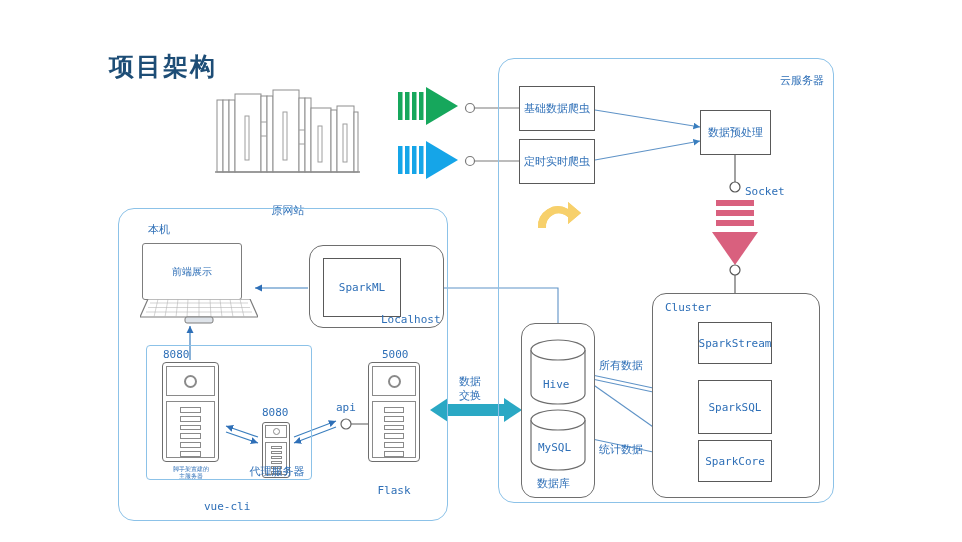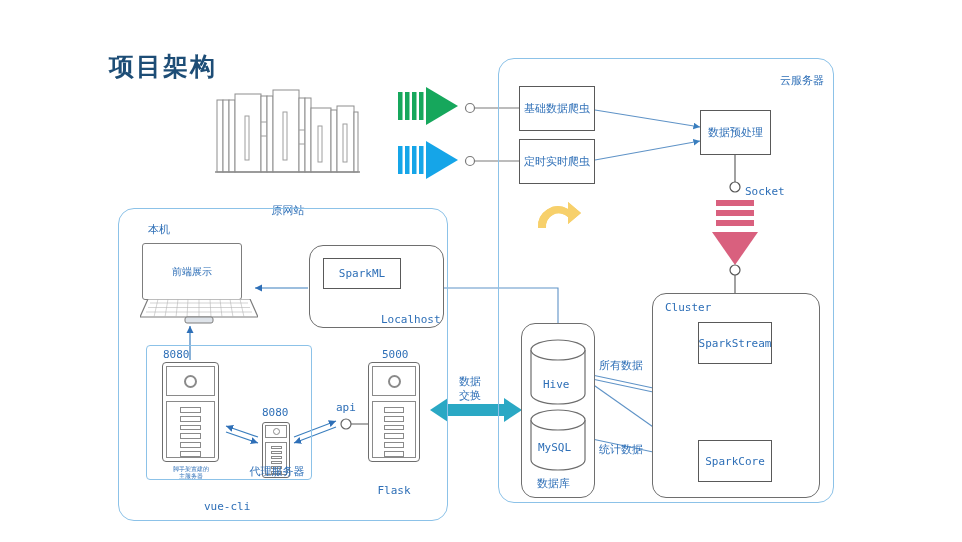--- a/index.html
+++ b/index.html
@@ -251,20 +251,21 @@
   <div class="nodebox" style="left:519px;top:86px;width:76px;height:45px;">基础数据爬虫</div>
   <div class="nodebox" style="left:519px;top:139px;width:76px;height:45px;">定时实时爬虫</div>
   <div class="nodebox" style="left:700px;top:110px;width:71px;height:45px;">数据预处理</div>
 
   <div class="lbl mono" style="left:745px;top:185px;">Socket</div>
 
   <div class="grey-box" style="left:652px;top:293px;width:168px;height:205px;"></div>
   <div class="lbl mono" style="left:665px;top:301px;">Cluster</div>
 
   <div class="nodebox mono" style="left:698px;top:322px;width:74px;height:42px;">SparkStream</div>
+  <div class="nodebox mono" style="left:698px;top:380px;width:74px;height:54px;">SparkSQL</div>
   <div class="nodebox mono" style="left:698px;top:440px;width:74px;height:42px;">SparkCore</div>
 
   <div class="grey-box" style="left:521px;top:323px;width:74px;height:175px;"></div>
   <div class="cyl" style="left:529px;top:338px;">
     <svg width="58" height="70" viewBox="0 0 58 70">
       <path d="M2,12 L2,56 A27,10 0 0,0 56,56 L56,12" fill="#fff" stroke="#6e6e6e" stroke-width="1.2"></path>
       <ellipse cx="29" cy="12" rx="27" ry="10" fill="#fff" stroke="#6e6e6e" stroke-width="1.2"></ellipse>
     </svg>
   </div>
   <div class="lbl mono" style="left:543px;top:378px;">Hive</div>
@@ -306,21 +307,21 @@
           <line x1="80" y1="0" x2="82" y2="18"></line>
             <line x1="90" y1="0" x2="93" y2="18"></line>
           <line x1="100" y1="0" x2="104" y2="18"></line>
         </g>
         <rect x="45" y="18" width="28" height="6" rx="2" fill="#dfe4ea" stroke="#7d7d7d" stroke-width="1"></rect>
       </svg>
     </div>
   </div>
 
   <div class="grey-box" style="left:309px;top:245px;width:135px;height:83px;"></div>
-  <div class="nodebox mono" style="left:323px;top:258px;width:78px;height:31px;">SparkML</div>
+  <div class="nodebox mono" style="left:323px;top:258px;width:78px;height:59px;">SparkML</div>
   <div class="lbl mono" style="left:381px;top:313px;">Localhost</div>
 
   <div class="container-box" style="left:146px;top:345px;width:166px;height:135px;border-radius:4px;"></div>
   <div class="lbl mono" style="left:204px;top:500px;">vue-cli</div>
 
   <div class="lbl mono" style="left:163px;top:348px;">8080</div>
 
   <div class="tower" style="left:162px;top:362px;width:57px;height:100px;">
     <div class="shell"></div>
     <div class="head">

